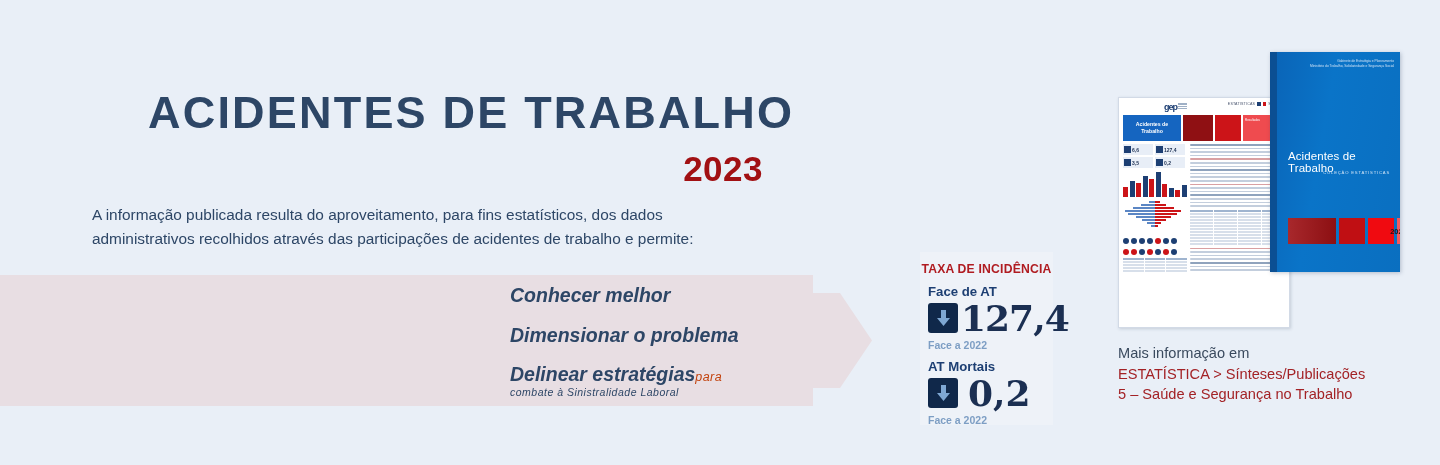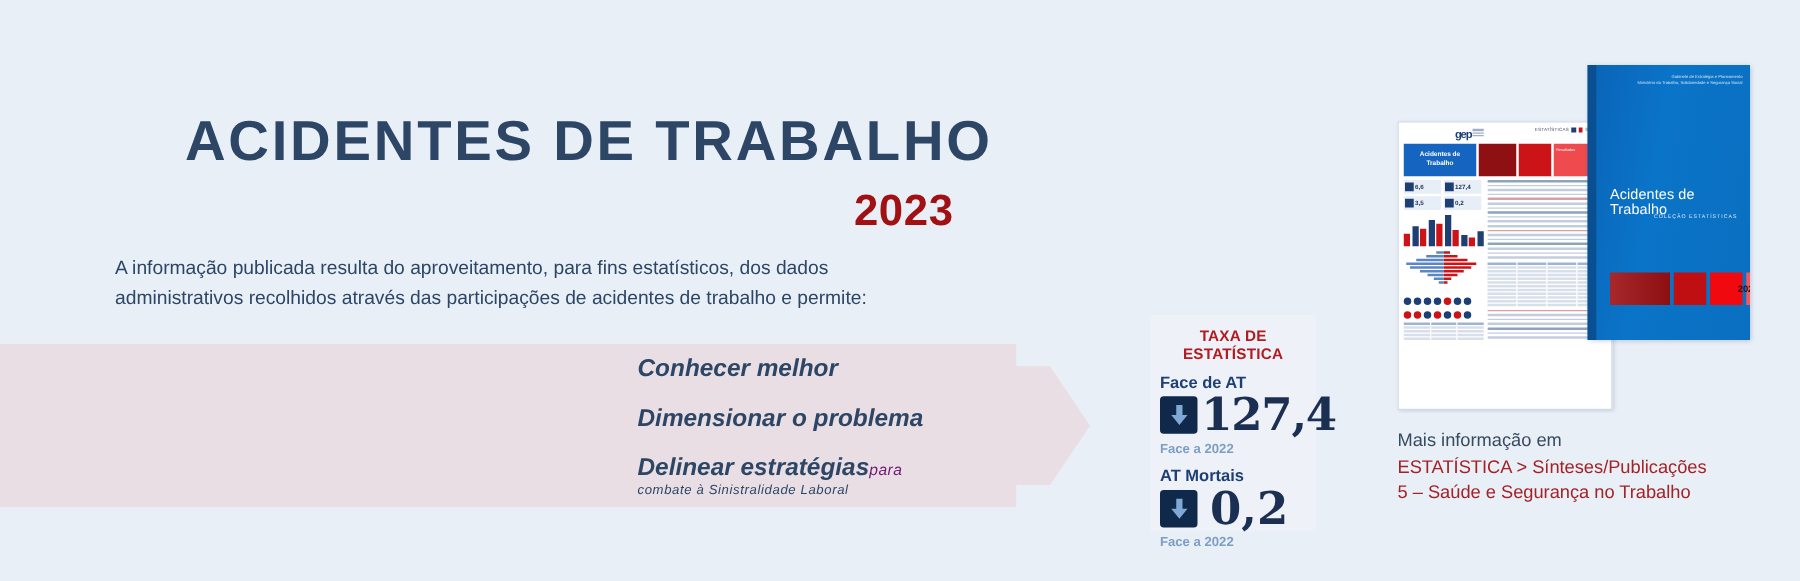--- a/index.html
+++ b/index.html
@@ -38,21 +38,21 @@
     clip-path: polygon(0 0, 813px 0, 813px 18px, 840px 18px, 872px 65.5px, 840px 113px, 813px 113px, 813px 131px, 0 131px);
   }
   .arrow-text { position: absolute; left: 510px; top: 286px; width: 330px; }
   .arrow-line {
     font-size: 19.5px; font-style: italic; font-weight: 700;
     color: #2d4666; line-height: 1.0; margin-bottom: 20px; white-space: nowrap;
   }
   .arrow-line.last { margin-bottom: 2px; }
   .small-inline {
     font-size: 12.5px; font-weight: 400; font-style: italic;
-    letter-spacing: 0.4px; color: #701a75;
+    letter-spacing: 0.4px; color: #c2410c;
   }
   .arrow-sub {
     font-size: 10.5px; font-style: italic; color: #2d4666;
     letter-spacing: 0.5px; line-height: 1.1;
   }
 
   
   .stats-panel {
     position: absolute; left: 920px; top: 252px; width: 133px; height: 173px;
     background: #eef2f8;
@@ -187,21 +187,21 @@
 
   <div class="arrow-band"></div>
   <div class="arrow-text">
     <div class="arrow-line">Conhecer melhor</div>
     <div class="arrow-line">Dimensionar o problema</div>
     <div class="arrow-line last"><span>Delinear estratégias</span><span class="small-inline">para</span></div>
     <div class="arrow-sub">combate à Sinistralidade Laboral</div>
   </div>
 
   <div class="stats-panel">
-    <div class="stats-heading">TAXA DE ESTATÍSTICA</div>
+    <div class="stats-heading">TAXA DE INCIDÊNCIA</div>
 
     <div class="stat-label">Face de AT</div>
     <div class="stat-row">
       <div class="arrow-badge">
         <svg width="17" height="18" viewBox="0 0 17 18" aria-hidden="true">
           <path d="M6 1 h5 v8 h4 L8.5 17 L2 9 h4 Z" fill="#7fa8d4"></path>
         </svg>
       </div>
       <div class="stat-value big">127,4</div>
     </div>

